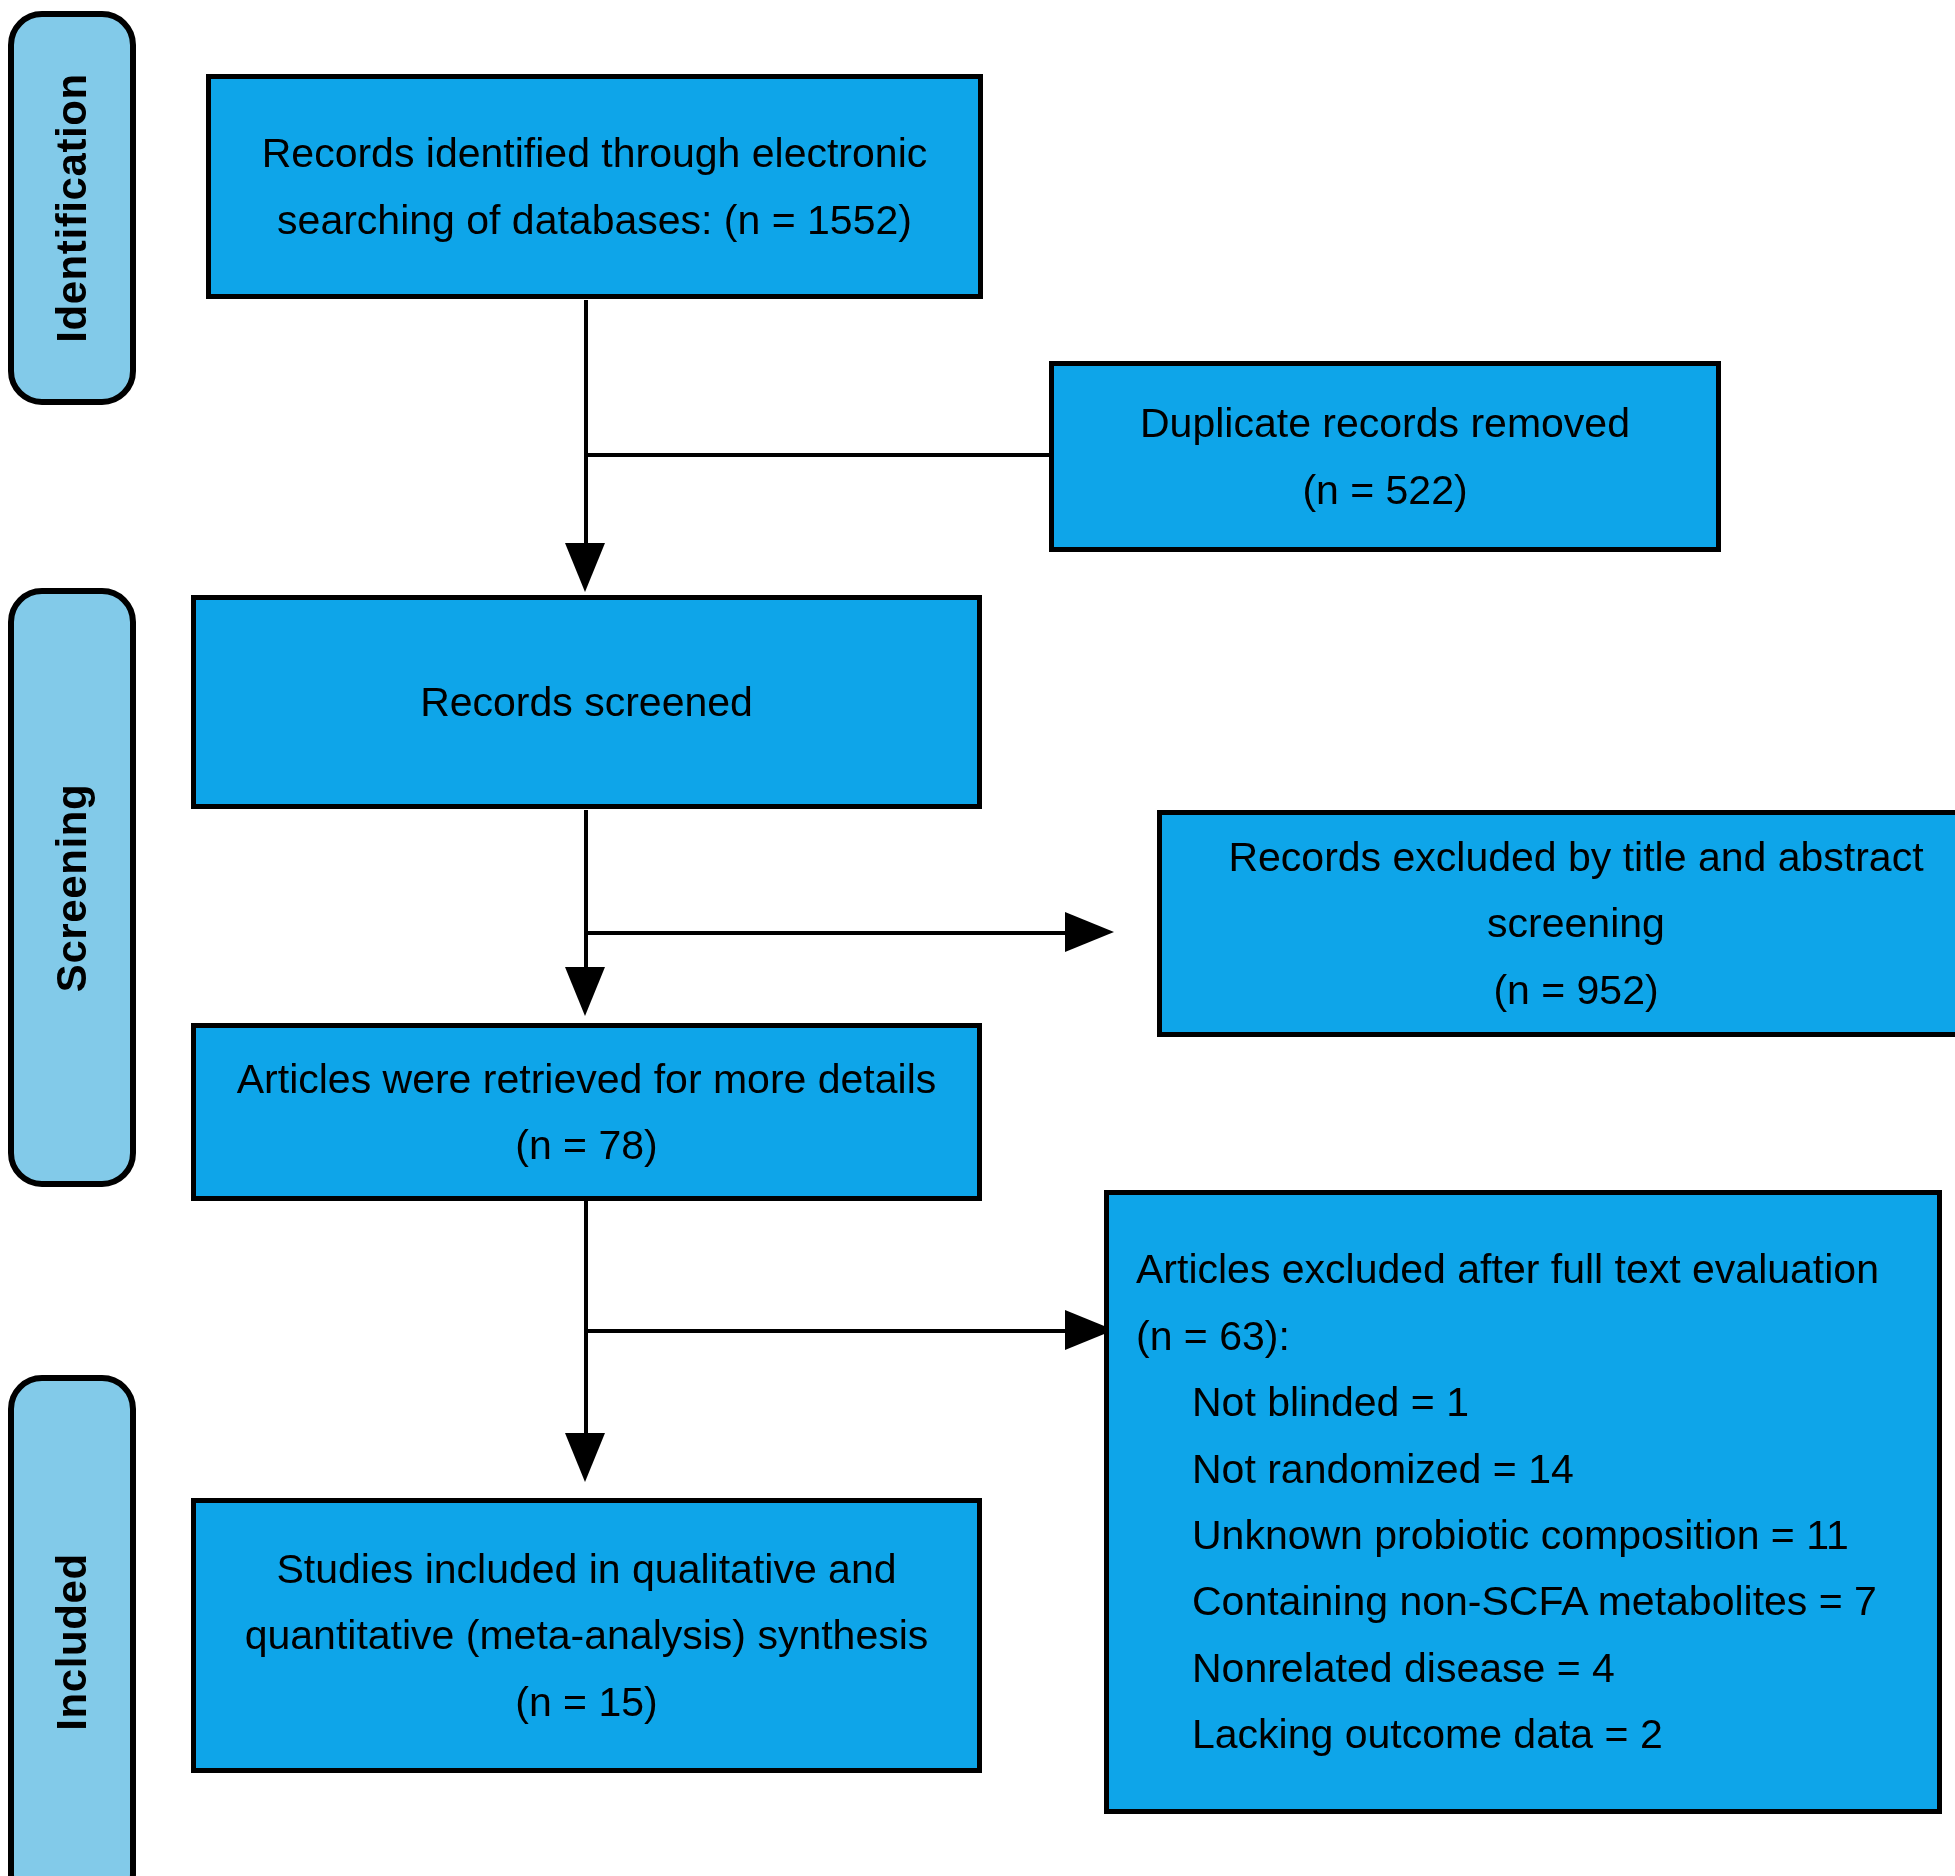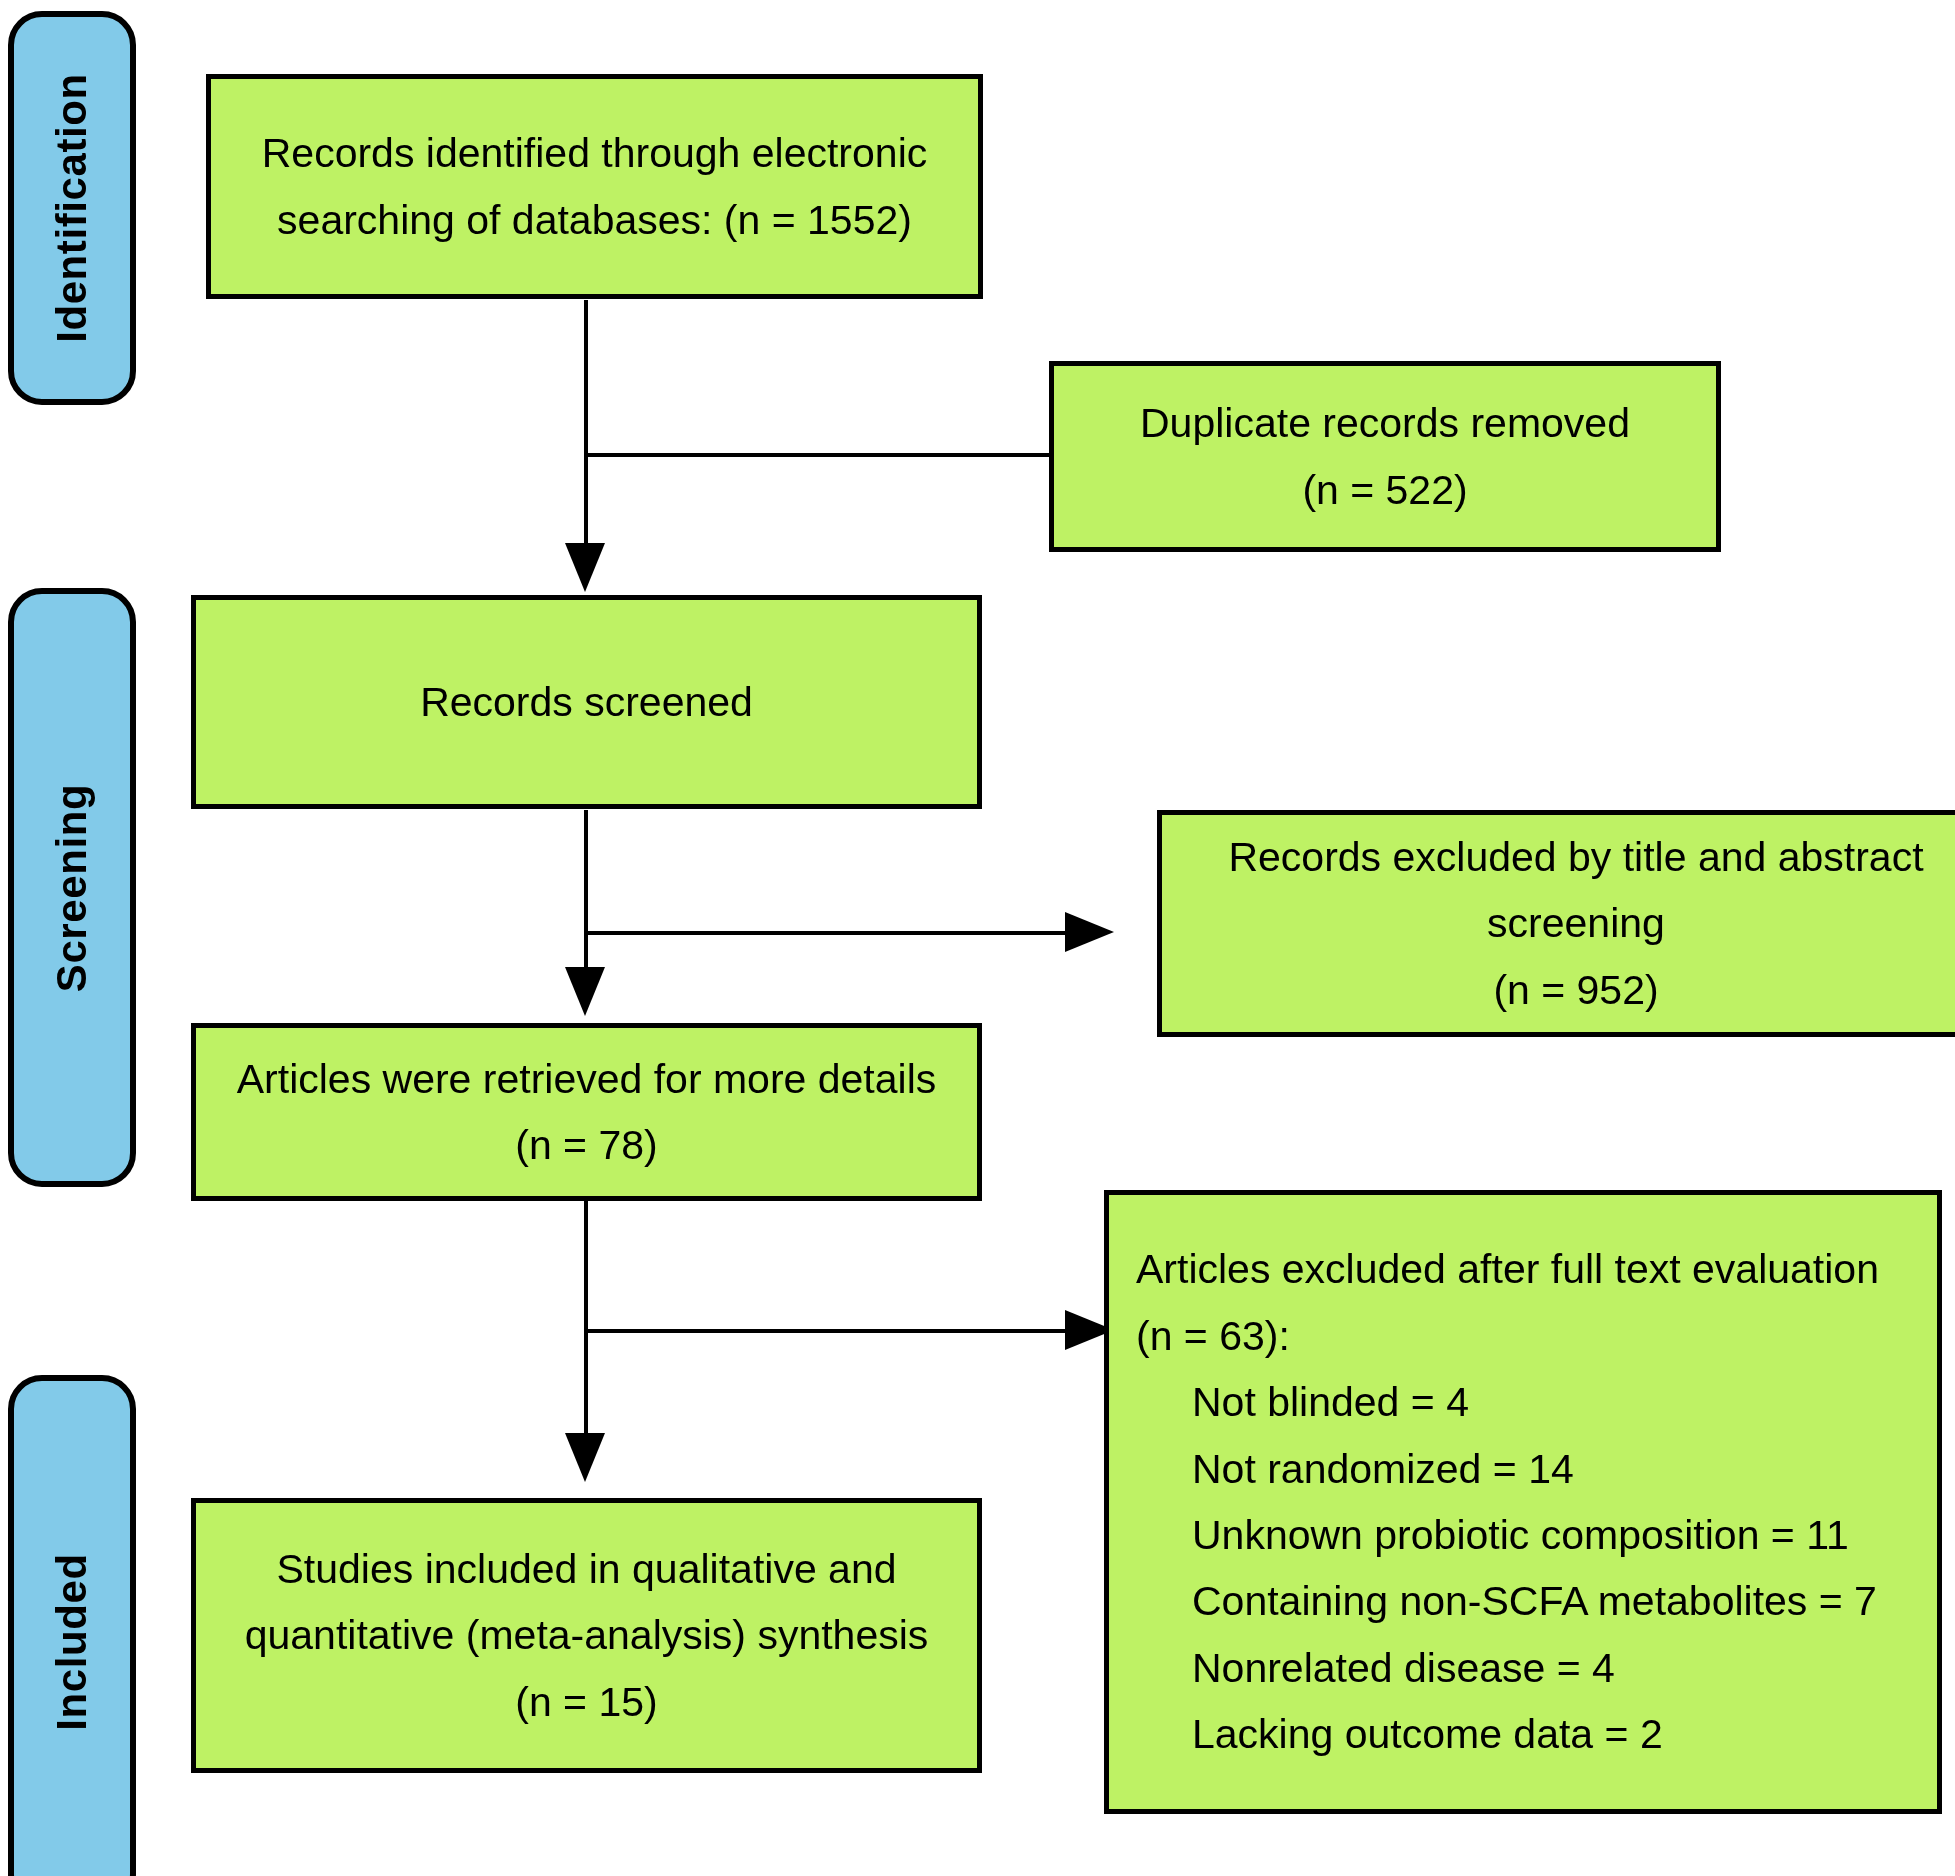--- a/index.html
+++ b/index.html
@@ -35,21 +35,21 @@
     font-weight: bold;
     font-size: 42px;
     letter-spacing: 0.6px;
     color: #000000;
     line-height: 1;
   }
 
   
   .box {
     position: absolute;
-    background: #bef264;
+    background: #0ea5e9;
     border: 5.5px solid #000000;
     box-sizing: border-box;
     display: flex;
     flex-direction: column;
     justify-content: center;
     color: #000000;
   }
   .box .line {
     font-size: 41px;
     line-height: 1.62;
@@ -148,21 +148,21 @@
 
   <div class="vline" style="left:584px; top:1201px; width:3.9px; height:241px;"></div>
   <div class="arrow-down" style="left:565px; top:1433px;"></div>
 
   <div class="hline" style="left:584px; top:1329px; width:491px; height:3.9px;"></div>
   <div class="arrow-right" style="left:1065px; top:1310px;"></div>
 
   <div class="box left-align" style="left:1104px; top:1190px; width:838px; height:624px;">
     <div class="line">Articles excluded after full text evaluation</div>
     <div class="line">(n = 63):</div>
-    <div class="line indented">Not blinded = 4</div>
+    <div class="line indented">Not blinded = 1</div>
     <div class="line indented">Not randomized = 14</div>
     <div class="line indented">Unknown probiotic composition = 11</div>
     <div class="line indented">Containing non-SCFA metabolites = 7</div>
     <div class="line indented">Nonrelated disease = 4</div>
     <div class="line indented">Lacking outcome data = 2</div>
   </div>
 
   <div class="box" style="left:191px; top:1498px; width:791px; height:275px;">
     <div class="line">Studies included in qualitative and</div>
     <div class="line">quantitative (meta-analysis) synthesis</div>

